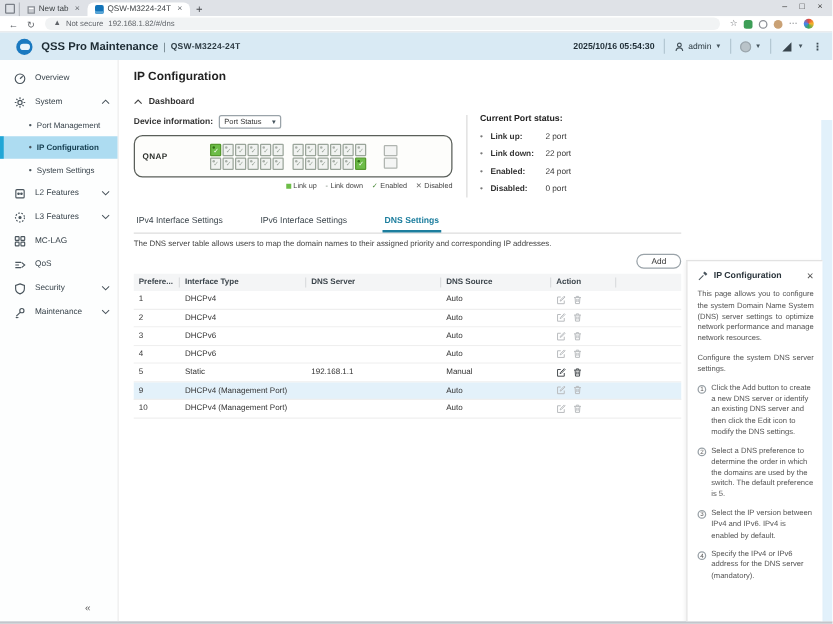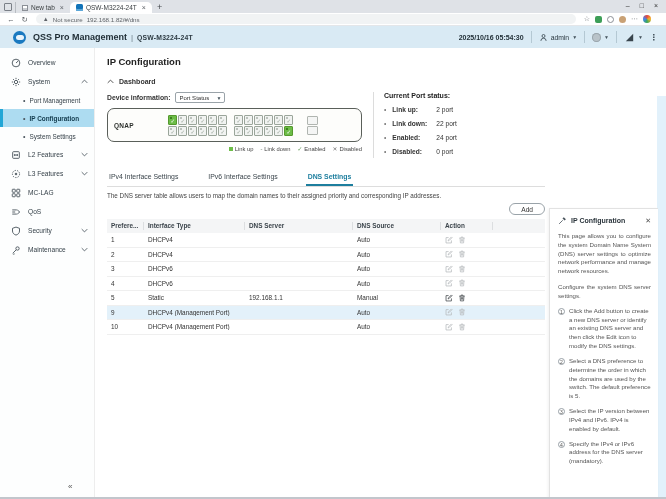--- a/index.html
+++ b/index.html
@@ -156,21 +156,21 @@
       <span class="ext-icon"></span>
       <span class="refresh-circ"></span>
       <span class="avatar-dot"></span>
       <span style="font-size:7px;">⋯</span>
       <span class="profile-multi"></span>
     </div>
   </div>
 
   <div class="appheader">
     <span class="qnap-logo"></span>
-    <span class="app-title">QSS Pro Management</span>
+    <span class="app-title">QSS Pro Maintenance</span>
     <span class="app-sep">|</span>
     <span class="app-device">QSW-M3224-24T</span>
     <div class="hdr-right">
       <span class="hdr-date">2025/10/16 05:54:30</span>
       <span class="hdr-div"></span>
       <span class="hdr-item">
         <svg class="ic" width="9" height="9" viewBox="0 0 12 12" fill="none" stroke="#44525b" stroke-width="1.2">
             <circle cx="6" cy="4" r="2"></circle>
             <path d="M2.5 10.5a3.5 3.5 0 0 1 7 0"></path>
           </svg>

